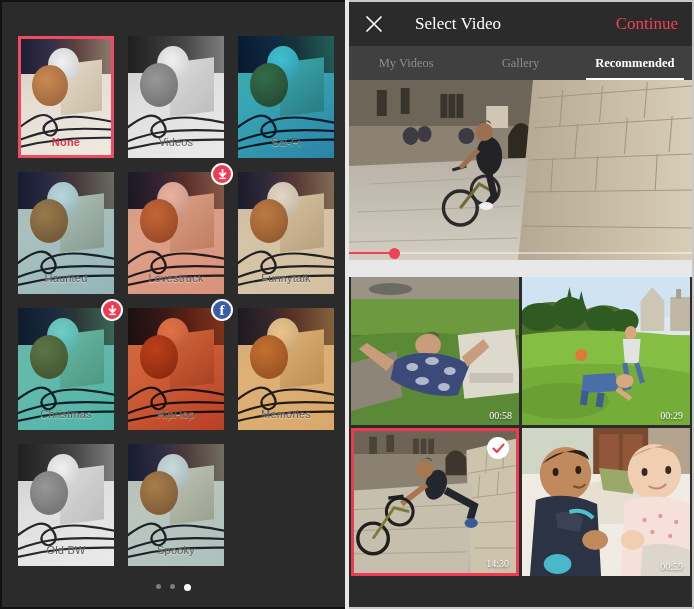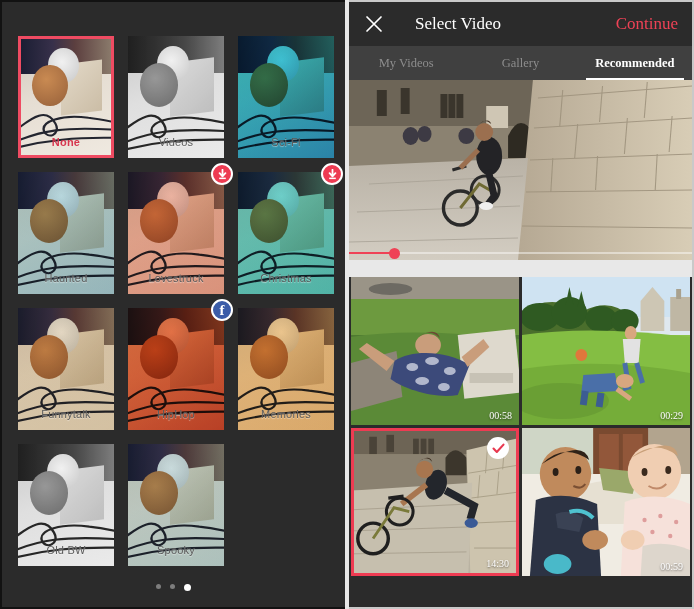--- a/index.html
+++ b/index.html
@@ -399,54 +399,54 @@
       <div class="bear"></div>
       <div class="cord">
         <svg viewBox="0 0 100 50" preserveAspectRatio="none">
           <g fill="none" stroke="#23252f" stroke-width="2.2">
             <path d="M-5 34 C18 12 30 6 38 22 C44 34 30 40 27 30 C24 20 44 12 70 16 C86 18 100 22 108 24"></path>
             <path d="M-5 44 C22 30 46 24 108 30"></path>
             <path d="M-5 50 C26 40 58 36 108 38"></path>
           </g>
         </svg>
       </div>
+      <div class="tint" style="background:linear-gradient(150deg,#f6ead6,#e2d3b8)"></div>
+    </div>
+    </div>
+    <div class="filter-label">Funnytalk</div>
+    </div>
+        <div class="filter-cell">
+    <div class="filter-thumb">
+
+    <div class="ph">
+      <div class="bg"></div>
+      <div class="darkstrip"></div>
+      <div class="box"></div>
+      <div class="bear2"></div>
+      <div class="bear"></div>
+      <div class="cord">
+        <svg viewBox="0 0 100 50" preserveAspectRatio="none">
+          <g fill="none" stroke="#23252f" stroke-width="2.2">
+            <path d="M-5 34 C18 12 30 6 38 22 C44 34 30 40 27 30 C24 20 44 12 70 16 C86 18 100 22 108 24"></path>
+            <path d="M-5 44 C22 30 46 24 108 30"></path>
+            <path d="M-5 50 C26 40 58 36 108 38"></path>
+          </g>
+        </svg>
+      </div>
       <div class="tint" style="background:linear-gradient(150deg,#7fe3dd,#56c4bd)"></div>
     </div>
     </div>
     <div class="filter-label">Christmas</div>
     <div class="badge-dl">
       <svg viewBox="0 0 11 11">
               <path d="M5.5 0.8 L5.5 6.6 M2.6 4.2 L5.5 7.3 L8.4 4.2" stroke="#fff" stroke-width="1.8" fill="none" stroke-linecap="round" stroke-linejoin="round"></path>
               <rect x="2.2" y="8.6" width="6.6" height="1.5" fill="#fff"></rect>
             </svg>
     </div>
         </div>
-        <div class="filter-cell">
-    <div class="filter-thumb">
-
-    <div class="ph">
-      <div class="bg"></div>
-      <div class="darkstrip"></div>
-      <div class="box"></div>
-      <div class="bear2"></div>
-      <div class="bear"></div>
-      <div class="cord">
-        <svg viewBox="0 0 100 50" preserveAspectRatio="none">
-          <g fill="none" stroke="#23252f" stroke-width="2.2">
-            <path d="M-5 34 C18 12 30 6 38 22 C44 34 30 40 27 30 C24 20 44 12 70 16 C86 18 100 22 108 24"></path>
-            <path d="M-5 44 C22 30 46 24 108 30"></path>
-            <path d="M-5 50 C26 40 58 36 108 38"></path>
-          </g>
-        </svg>
-      </div>
-      <div class="tint" style="background:linear-gradient(150deg,#f6ead6,#e2d3b8)"></div>
-    </div>
-    </div>
-    <div class="filter-label">Funnytalk</div>
-    </div>
         <div class="filter-cell">
     <div class="filter-thumb">
 
     <div class="ph">
       <div class="bg"></div>
       <div class="darkstrip"></div>
       <div class="box"></div>
       <div class="bear2"></div>
       <div class="bear"></div>
       <div class="cord">

